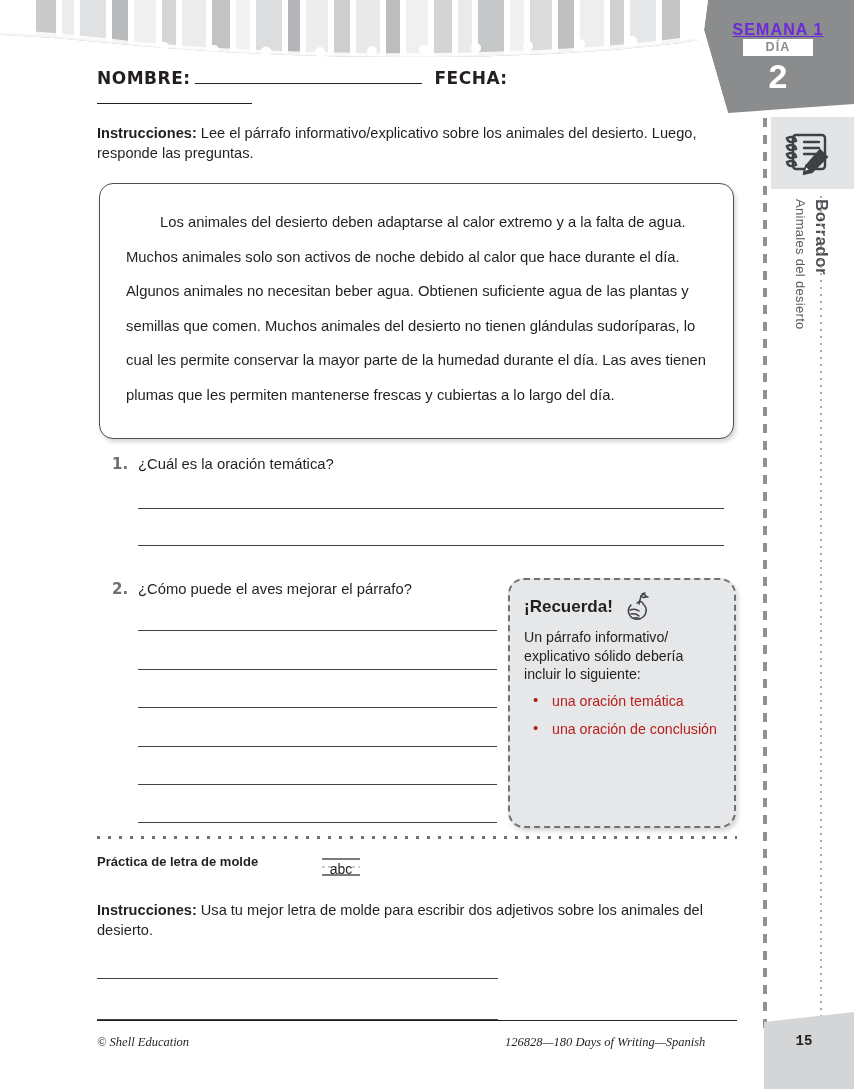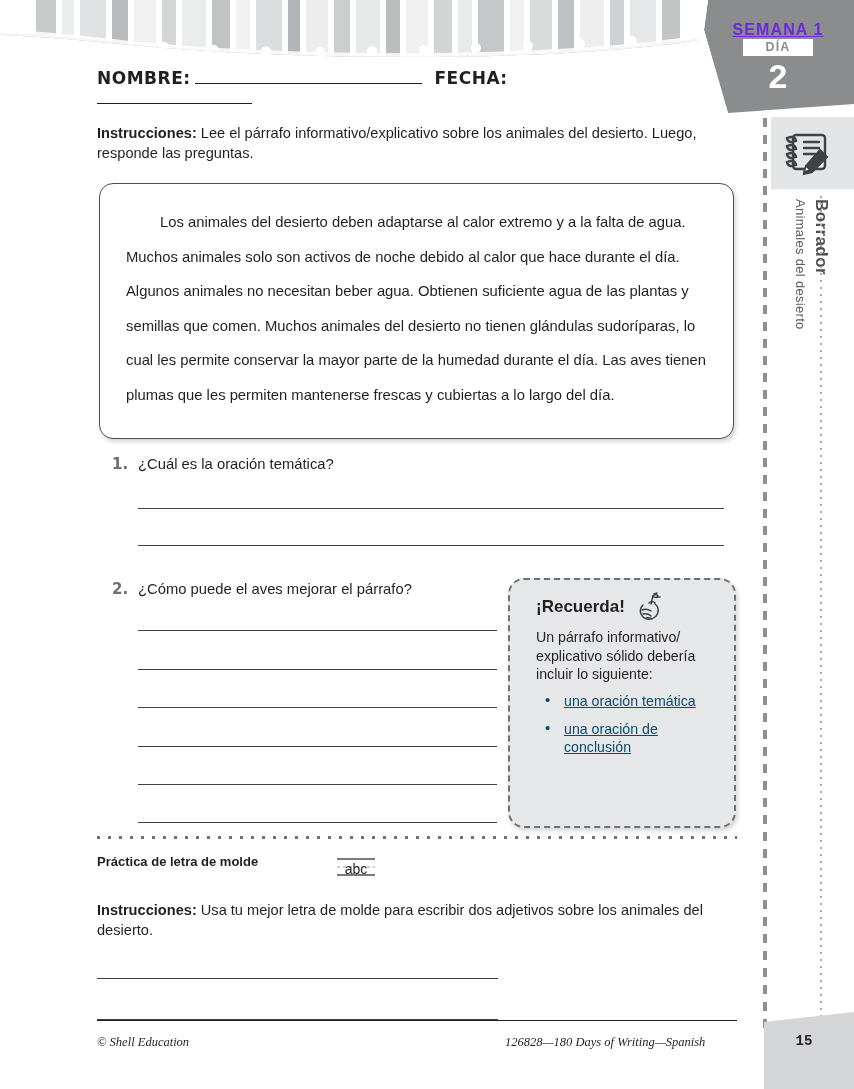--- a/index.html
+++ b/index.html
@@ -232,21 +232,20 @@
     position: absolute;
     left: 508px;
     top: 578px;
     width: 228px;
     height: 250px;
     box-sizing: border-box;
     background: #e6e7e8;
     border: 2.4px dashed #6f7174;
     border-radius: 16px;
     box-shadow: 2px 3px 4px rgba(0,0,0,0.16);
-    padding-left: 12px;
   }
   .remember .inner { padding: 12px 14px 0 14px; }
   .rem-title {
     font-size: 17px;
     font-weight: bold;
     color: #231f20;
     display: inline-block;
     vertical-align: middle;
   }
   .rem-icon {
@@ -261,22 +260,21 @@
     line-height: 18.6px;
     margin: 6px 0 0 0;
     color: #231f20;
   }
   .rem-list {
     margin: 8px 0 8px 0;
     padding: 0;
     list-style: none;
     font-size: 14.2px;
     line-height: 18px;
-    color: #0c4a6e;
-    text-decoration: underline;
+    color: #b91c1c;
   }
   .rem-list li {
     position: relative;
     padding-left: 28px;
     margin-bottom: 10px;
   }
   .rem-list li:before {
     content: "\2022";
     position: absolute;
     left: 9px;
@@ -300,21 +298,21 @@
     position: absolute;
     left: 97px;
     top: 854px;
     font-family: Liberation Sans, sans-serif;
     font-size: 13px;
     font-weight: bold;
     color: #231f20;
   }
   .abc-icon {
     position: absolute;
-    left: 336px;
+    left: 321px;
     top: 855px;
     width: 40px;
     height: 24px;
   }
 
   
   .foot-rule {
     position: absolute;
     left: 97px;
     top: 1020px;

